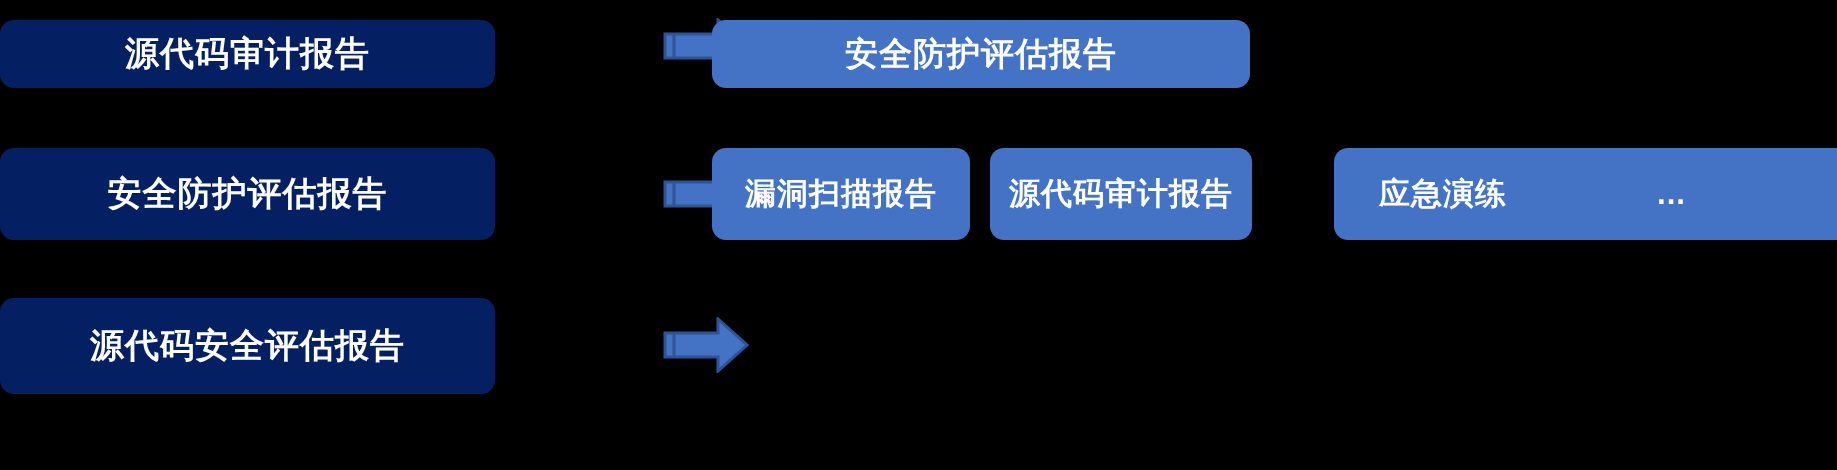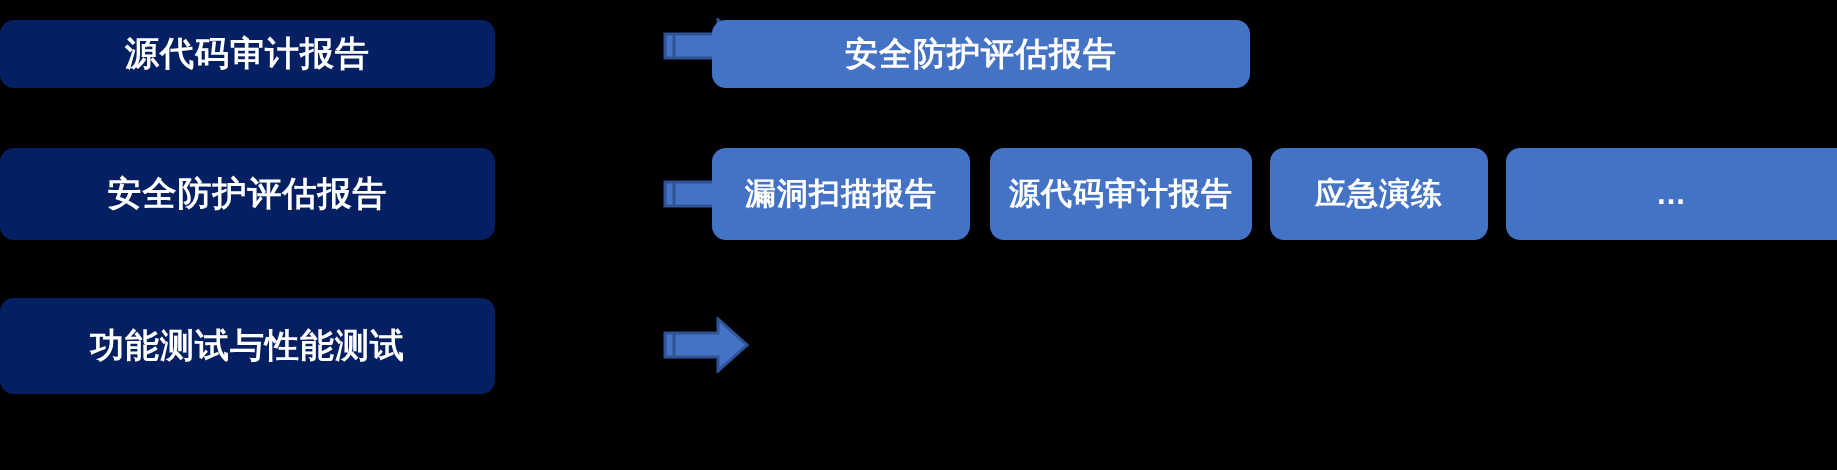--- a/index.html
+++ b/index.html
@@ -38,21 +38,21 @@
   
   .row1 { top: 20px;   height: 68px; }
   .row2 { top: 148px; height: 92px; }
   .row3 { top: 298px; height: 96px; }
 
   .left-box   { left: 0px;   width: 495px; font-size: 34px; }
   .right-wide { left: 712px; width: 538px; font-size: 33px; }
 
   .mid-b1 { left: 712px;  width: 258px; font-size: 31px; }
   .mid-b2 { left: 990px;  width: 262px; font-size: 31px; }
-  .mid-b3 { left: 1270px; width: 218px; font-size: 31px; }
+  .mid-b3 { left: 1334px; width: 218px; font-size: 31px; }
   .mid-b4 { left: 1506px; width: 331px; font-size: 31px;
             border-top-right-radius: 0; border-bottom-right-radius: 0; }
 
   
   .arrow {
     position: absolute;
     left: 663px;
     width: 86px;
     height: 56px;
   }
@@ -84,21 +84,21 @@
       <polygon points="2,16 55,16 55,2 84,28 55,54 55,40 2,40" fill="#4472C4" stroke="#2E5496" stroke-width="3" stroke-linejoin="miter"></polygon>
       <line x1="11" y1="16" x2="11" y2="40" stroke="#2E5496" stroke-width="3"></line>
     </svg>
   </div>
 
   <div class="box medium mid-b1 row2">漏洞扫描报告</div>
   <div class="box medium mid-b2 row2">源代码审计报告</div>
   <div class="box medium mid-b3 row2">应急演练</div>
   <div class="box medium mid-b4 row2">...</div>
 
-  <div class="box dark left-box row3">功能测试与性能测试</div>
+  <div class="box dark left-box row3">源代码安全评估报告</div>
 
   <div class="arrow row3">
     <svg viewBox="0 0 86 56" preserveAspectRatio="none" aria-hidden="true">
       <polygon points="2,16 55,16 55,2 84,28 55,54 55,40 2,40" fill="#4472C4" stroke="#2E5496" stroke-width="3" stroke-linejoin="miter"></polygon>
       <line x1="11" y1="16" x2="11" y2="40" stroke="#2E5496" stroke-width="3"></line>
     </svg>
   </div>
 
 
 </div>

